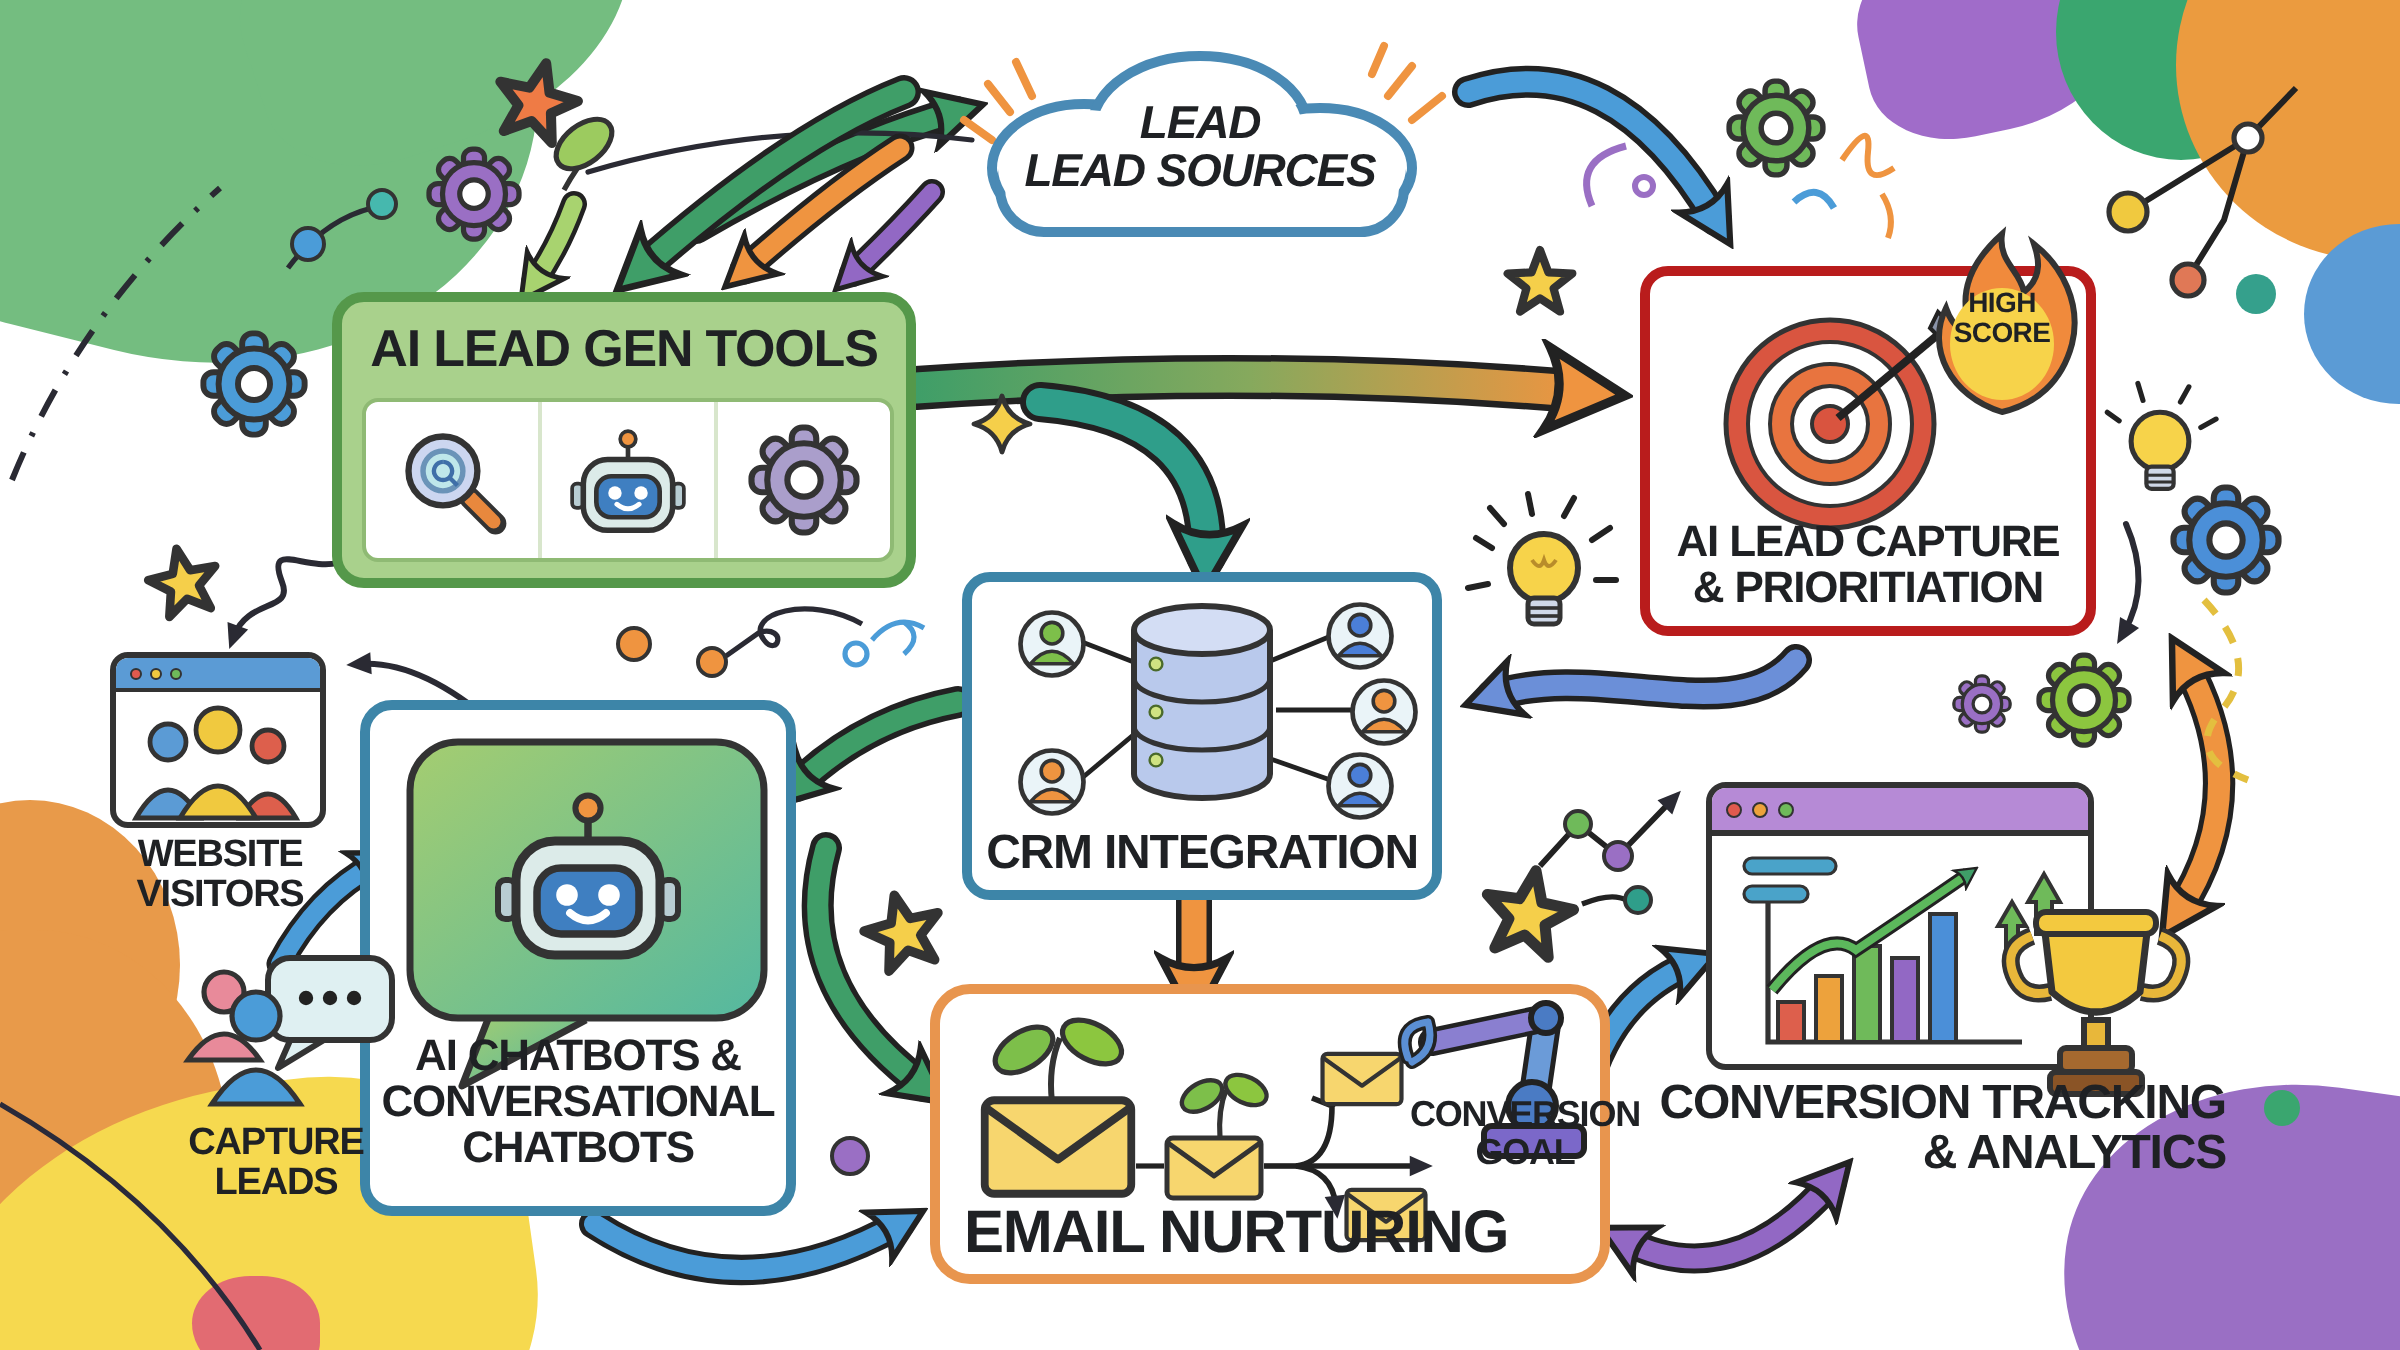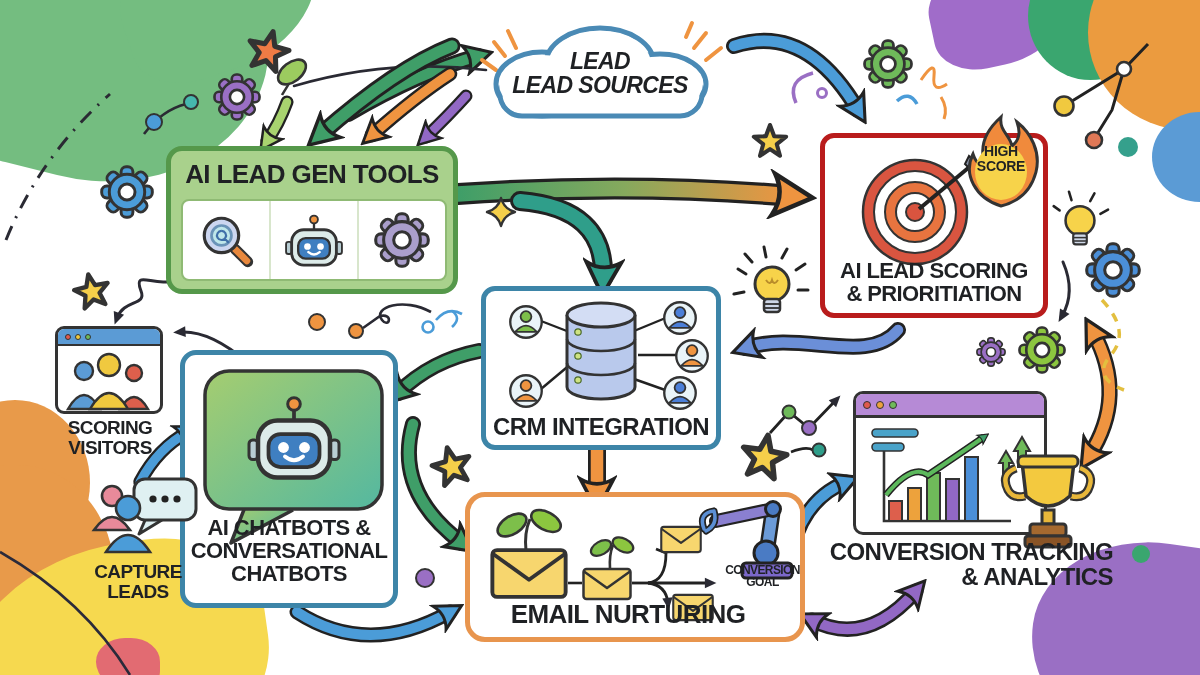--- a/index.html
+++ b/index.html
@@ -328,21 +328,21 @@
       <svg width="96" height="96" viewBox="0 0 96 96">
         <path d="M48,92 C22,84 10,60 20,40 C24,52 32,54 30,41 C28,25 38,12 48,3 C46,17 57,21 59,32 C69,24 66,14 64,8 C78,19 88,38 83,58 C78,77 65,88 48,92 z" fill="#f08a3c" stroke="#333" stroke-width="3"></path>
         <ellipse cx="48" cy="58" rx="26" ry="28" fill="#f7d34a"></ellipse>
       </svg>
       <div class="lbl" style="left:10px;top:30px;width:76px;font-size:14px;letter-spacing:-0.3px;">
         <div>HIGH</div>
         <div>SCORE</div>
       </div>
     </div>
     <div class="lbl" style="left:0;top:122px;width:218px;font-size:22px;">
-      <div>AI LEAD SCORING</div>
+      <div>AI LEAD CAPTURE</div>
       <div>&amp; PRIORITIATION</div>
     </div>
   </div>
 
   <div class="node" style="left:481px;top:286px;width:240px;height:164px;border:5px solid #3d85a8;border-radius:14px;">
     <svg width="230" height="154" viewBox="0 0 230 154">
       <g stroke="#222" stroke-width="2.4">
         <line x1="86" y1="42" x2="55" y2="30"></line>
           <line x1="86" y1="72" x2="55" y2="98"></line>
         <line x1="148" y1="40" x2="182" y2="26"></line>
@@ -414,23 +414,23 @@
         <line x1="296" y1="60" x2="303" y2="12" stroke="#6b9bd8" stroke-width="11" stroke-linecap="round"></line>
         <line x1="303" y1="12" x2="246" y2="24" stroke="#222" stroke-width="14" stroke-linecap="round"></line>
         <line x1="303" y1="12" x2="246" y2="24" stroke="#8a7fd0" stroke-width="9.5" stroke-linecap="round"></line>
         <circle cx="296" cy="56" r="12" fill="#4a7bc4" stroke="#222" stroke-width="3"></circle>
         <circle cx="303" cy="12" r="7.5" fill="#4a7bc4" stroke="#222" stroke-width="3"></circle>
         <path d="M244,14 Q228,16 234,32 M244,14 Q248,28 236,34" fill="none" stroke="#222" stroke-width="7" stroke-linecap="round"></path>
         <path d="M244,14 Q228,16 234,32 M244,14 Q248,28 236,34" fill="none" stroke="#5b8fd4" stroke-width="3.5" stroke-linecap="round"></path>
         <rect x="272" y="66" width="50" height="15" rx="4" fill="#7b68c9" stroke="#222" stroke-width="3"></rect>
       </g>
     </svg>
-    <div class="lbl" style="left:28px;top:104px;width:260px;font-size:26px;">EMAIL NURTURING</div>
-  </div>
-  <div class="lbl" style="left:700px;top:564px;width:125px;font-size:12px;">
+    <div class="lbl" style="left:12px;top:104px;width:260px;font-size:30px;">EMAIL NURTURING</div>
+  </div>
+  <div class="lbl" style="left:700px;top:548px;width:125px;font-size:18px;">
     <div>CONVERSION</div>
     <div>GOAL</div>
   </div>
 
   <div class="node" style="left:853px;top:391px;width:194px;height:144px;border:3.5px solid #333;border-radius:10px;overflow:hidden;">
     <div class="win-header" style="height:24px;background:#b68ad6;border-bottom:3px solid #333;">
       <div class="win-dot" style="background:#e05a4e;"></div>
       <div class="win-dot" style="background:#eda23c;"></div>
       <div class="win-dot" style="background:#6fba5a;"></div>
     </div>
@@ -476,21 +476,21 @@
     <svg class="abs" style="left:0;top:20px;" width="102" height="62" viewBox="0 0 102 62">
       <circle cx="26" cy="22" r="9" fill="#5b9bd5" stroke="#333" stroke-width="2.4"></circle>
       <path d="M10,60 Q26,32 42,60 z" fill="#5b9bd5" stroke="#333" stroke-width="2.4"></path>
       <circle cx="76" cy="24" r="8" fill="#dd5f4c" stroke="#333" stroke-width="2.4"></circle>
       <path d="M62,60 Q76,36 90,60 z" fill="#dd5f4c" stroke="#333" stroke-width="2.4"></path>
       <circle cx="51" cy="16" r="11" fill="#f0c93f" stroke="#333" stroke-width="2.4"></circle>
       <path d="M32,60 Q51,28 70,60 z" fill="#f0c93f" stroke="#333" stroke-width="2.4"></path>
     </svg>
   </div>
   <div class="lbl" style="left:50px;top:418px;width:120px;font-size:19px;">
-    <div>SCORING</div>
+    <div>WEBSITE</div>
     <div>VISITORS</div>
   </div>
 
   <svg class="abs" style="left:82px;top:476px;z-index:3;" width="118" height="88" viewBox="0 0 118 88">
     <g>
       <path d="M64,42 L57,58 L80,44" fill="#dff0f2" stroke="#333" stroke-width="3" stroke-linejoin="round"></path>
       <rect x="52" y="3" width="62" height="41" rx="11" fill="#dff0f2" stroke="#333" stroke-width="3"></rect>
       <circle cx="71" cy="23" r="3.6" fill="#222"></circle>
         <circle cx="83" cy="23" r="3.6" fill="#222"></circle>
         <circle cx="95" cy="23" r="3.6" fill="#222"></circle>

